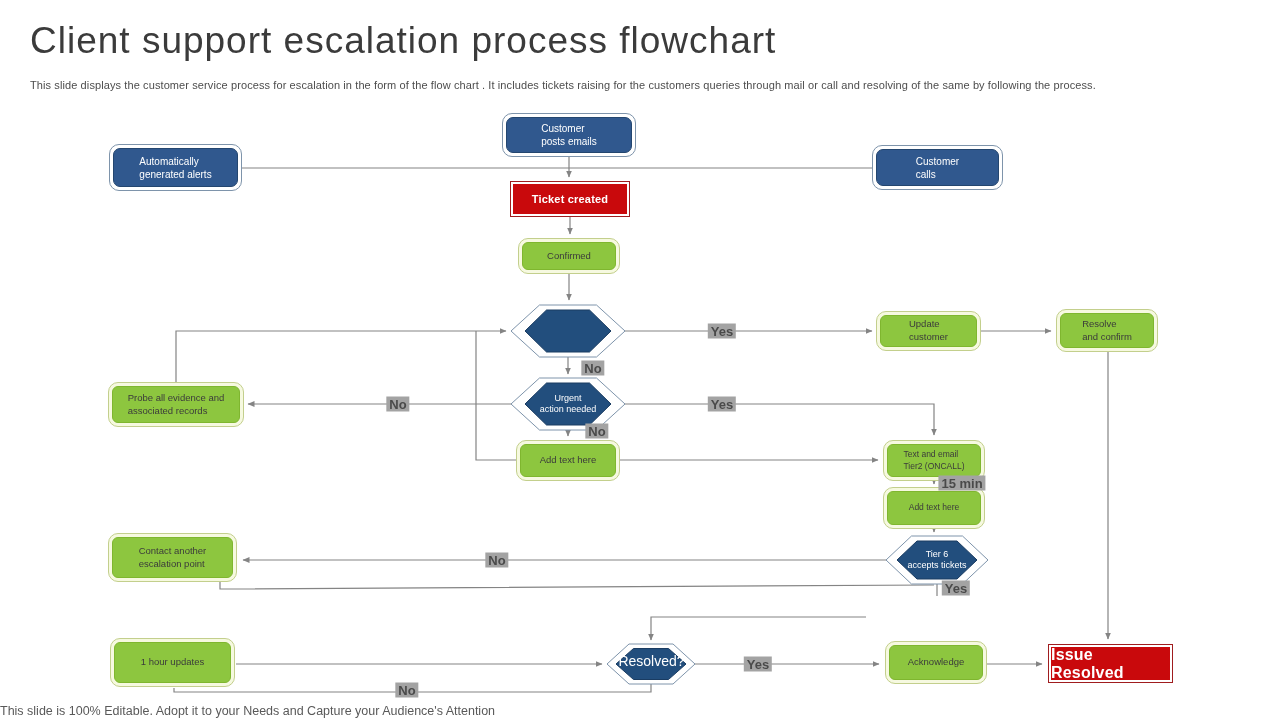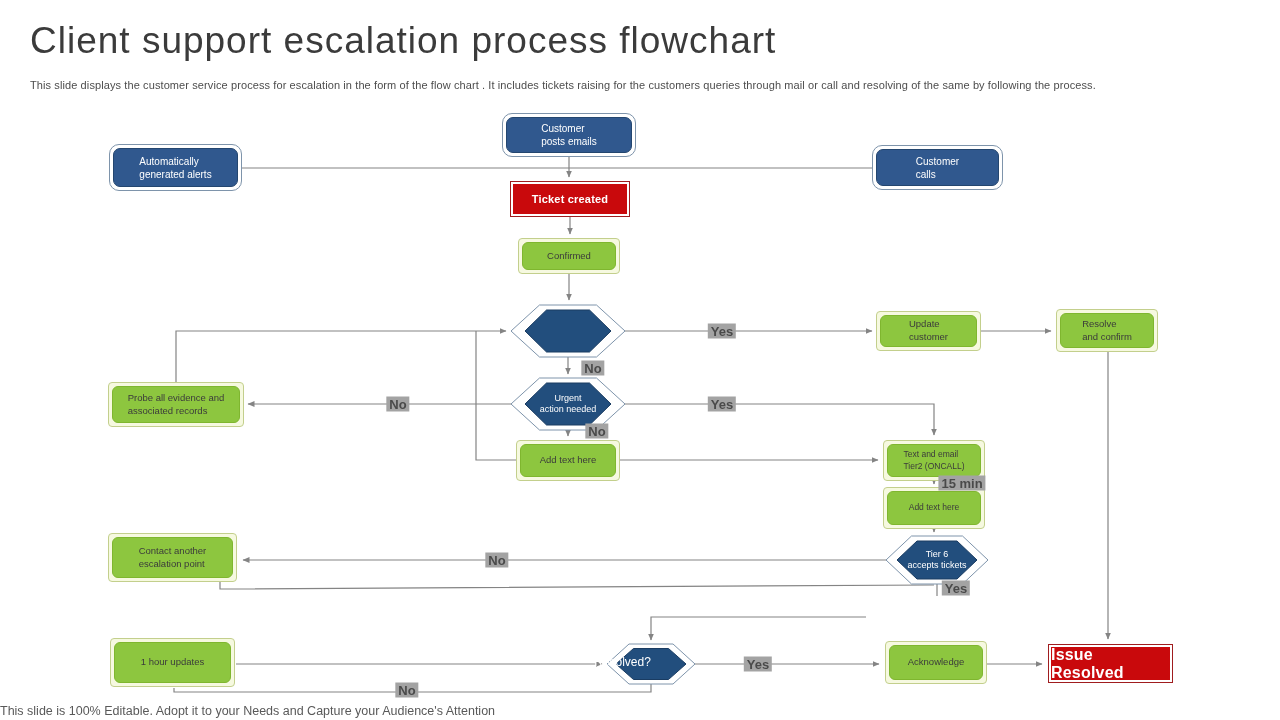--- a/index.html
+++ b/index.html
@@ -22,21 +22,21 @@
   svg.wires { position:absolute; left:0; top:0; pointer-events:none; }
 
   .node { position:absolute; display:flex; box-sizing:border-box; }
   .node .inner {
     flex:1; margin:3px; display:flex; align-items:center; justify-content:center;
     text-align:left; white-space:pre-line; box-sizing:border-box;
   }
   .blue  { background:#fff; border:1px solid #7e94ab; border-radius:10px; }
   .blue .inner { background:#30588e; border:1px solid #24466f; border-radius:7px;
                  color:#fff; font-size:10px; line-height:1.3; }
-  .green { background:#f6f9e0; border:1px solid #c3cf8c; border-radius:4px; }
+  .green { background:#f6f9e0; border:1px solid #c3cf8c; border-radius:10px; }
   .green .inner { background:#8dc63f; border:1px solid #7fb62f; border-radius:6px;
                   color:#3b3b3b; font-size:9.5px; line-height:1.35; }
   .red   { background:#fff; border:1px solid #a01d1f; border-radius:0; }
   .red .inner { background:#c9090c; margin:2px; border-radius:0;
                 color:#fff; font-weight:bold; font-size:11px; letter-spacing:0.2px; }
   .red.big .inner { font-size:16px; }
 
   .hexlabel {
     position:absolute; display:flex; align-items:center; justify-content:center;
     color:#ffffff; text-align:center; white-space:pre-line; font-size:8.5px;
@@ -160,21 +160,21 @@
     <div class="inner">Acknowledge</div>
   </div>
   <div class="node red big" style="left:1048px;top:644px;width:125px;height:39px">
     <div class="inner">Issue Resolved</div>
   </div>
 
   <div class="hexlabel" style="left:521px;top:382px;width:94px;height:44px;font-size:9px">Urgent
 action needed</div>
   <div class="hexlabel" style="left:895px;top:540px;width:84px;height:40px;font-size:9px">Tier 6
 accepts tickets</div>
-  <div class="hexlabel" style="left:584px;top:650px;width:77px;height:24px;font-size:12px">Resolved?</div>
+  <div class="hexlabel" style="left:613px;top:650px;width:77px;height:24px;font-size:14px">Resolved?</div>
 
   <div class="elabel" style="left:722px;top:331px">Yes</div>
   <div class="elabel" style="left:593px;top:368px">No</div>
   <div class="elabel" style="left:722px;top:404px">Yes</div>
   <div class="elabel" style="left:398px;top:404px">No</div>
   <div class="elabel" style="left:597px;top:431px">No</div>
   <div class="elabel" style="left:962px;top:483px">15 min</div>
   <div class="elabel" style="left:497px;top:560px">No</div>
   <div class="elabel" style="left:956px;top:588px">Yes</div>
   <div class="elabel" style="left:758px;top:664px">Yes</div>

